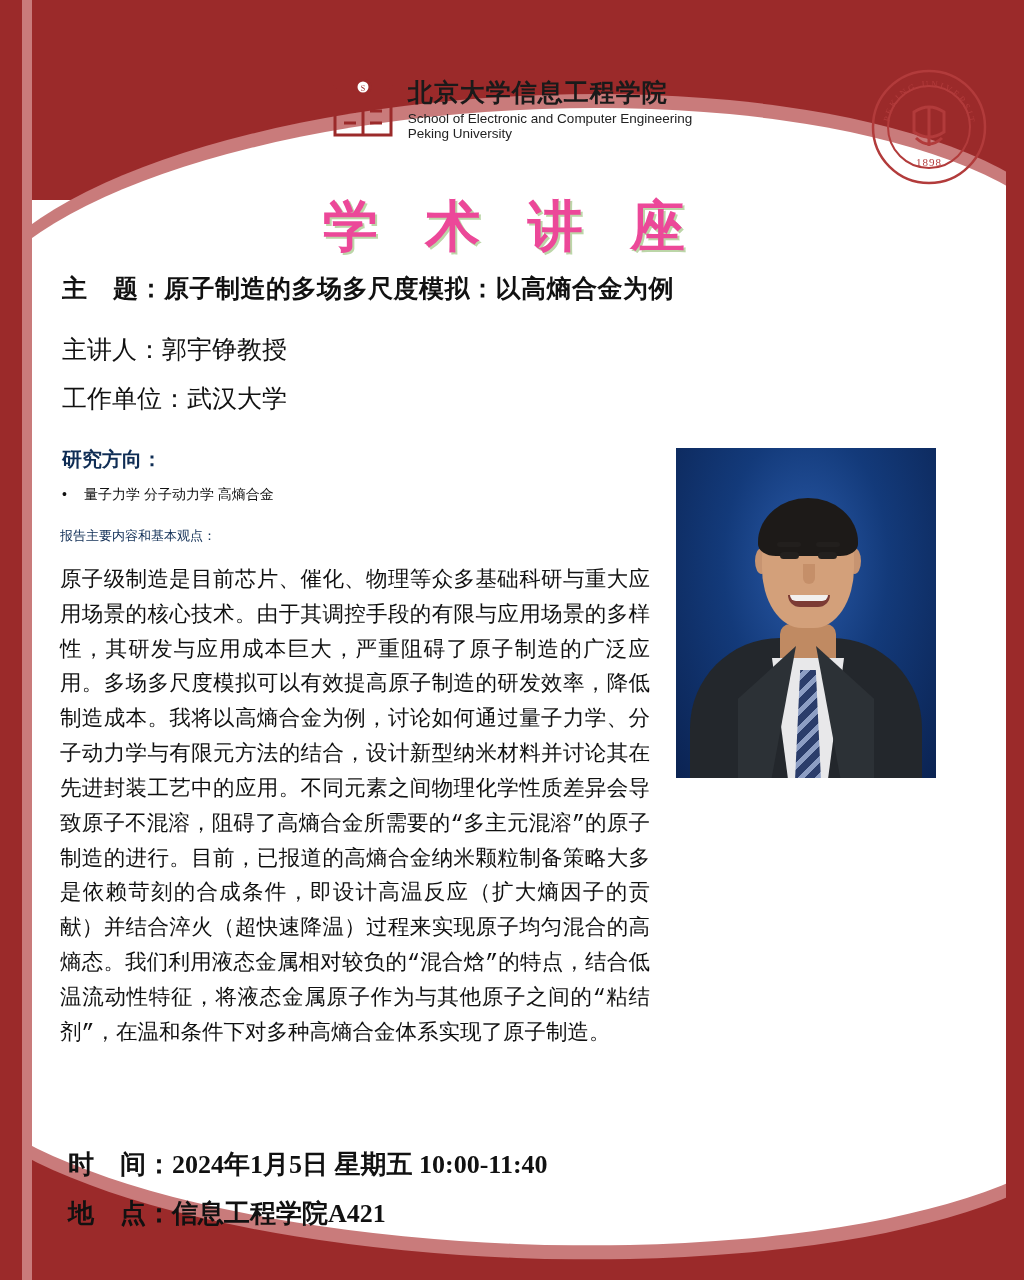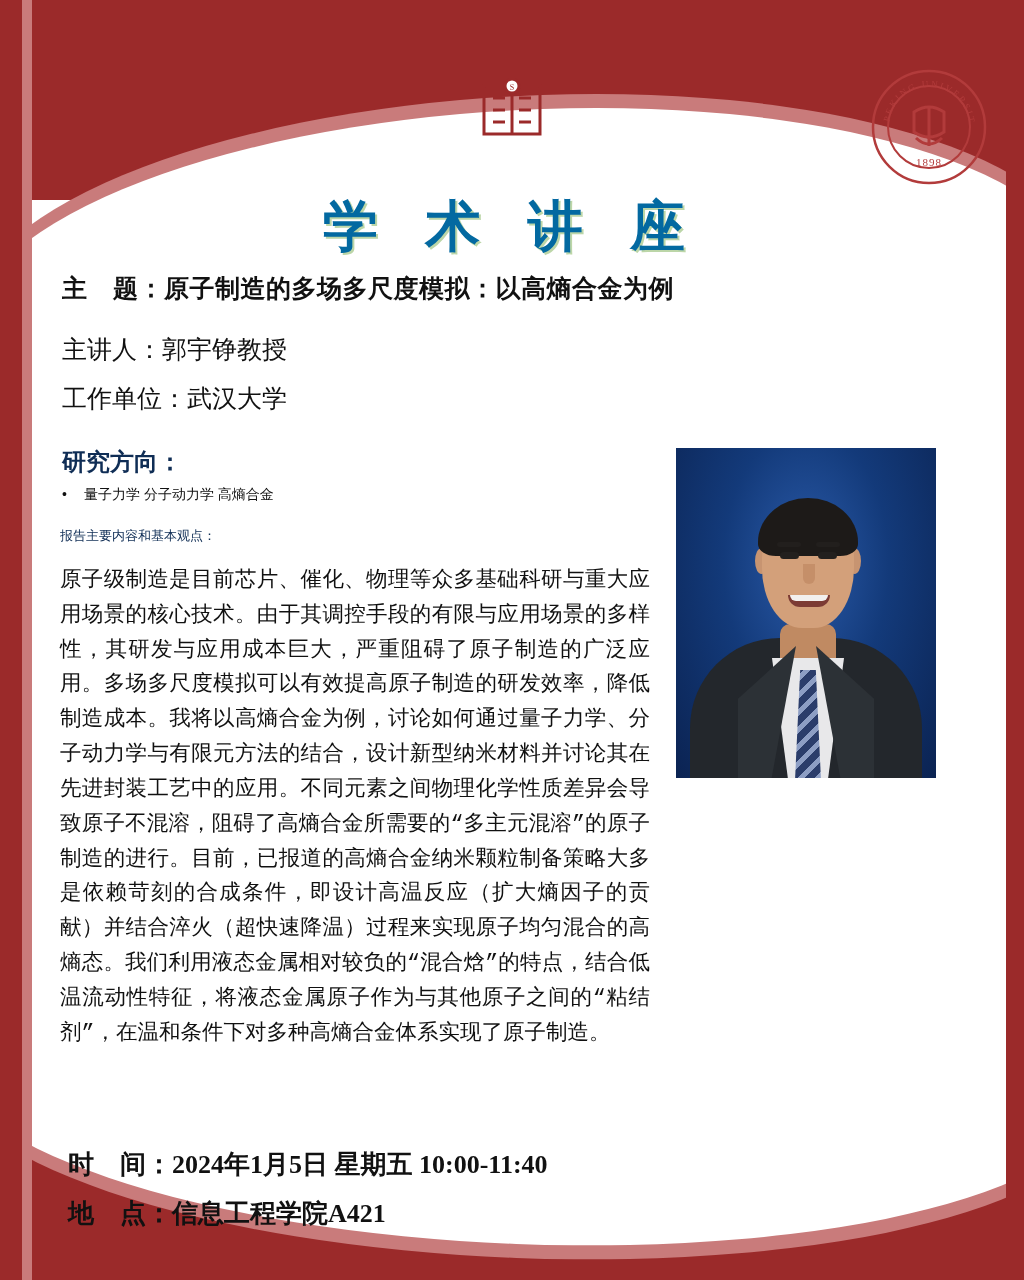--- a/index.html
+++ b/index.html
@@ -164,21 +164,21 @@
   .main-title {
     position: absolute;
     top: 190px;
     left: 0;
     width: 1024px;
     text-align: center;
     font-family: "Liberation Sans", sans-serif;
     font-weight: bold;
     font-size: 55px;
     letter-spacing: 16px;
-    color: #0369a1;
+    color: #ec4899;
     text-shadow: 2px 2px 0 #bcd6a8;
   }
 
   
   .field-topic {
     position: absolute;
     top: 272px;
     left: 62px;
     width: 900px;
     font-size: 25px;
@@ -203,21 +203,21 @@
     font-size: 25px;
     font-weight: normal;
     color: #111;
   }
 
   .sec-research {
     position: absolute;
     top: 446px;
     left: 62px;
     font-family: Liberation Serif, serif;
-    font-size: 24px;
+    font-size: 20px;
     font-weight: bold;
     color: #0f2d55;
   }
   .research-item {
     position: absolute;
     top: 486px;
     left: 62px;
     font-family: "Liberation Sans", sans-serif;
     font-size: 14px;
     color: #111;
@@ -384,20 +384,25 @@
       <div class="header-inner">
         <span class="logo-mark">
           <svg width="62" height="62" viewBox="0 0 62 62">
             <rect x="3" y="8" width="56" height="48" fill="none" stroke="#9b2a2a" stroke-width="3"></rect>
             <line x1="31" y1="8" x2="31" y2="56" stroke="#9b2a2a" stroke-width="3"></line>
             <path d="M12 20 H24 M12 32 H24 M12 44 H24" stroke="#9b2a2a" stroke-width="3"></path>
             <path d="M38 20 H50 M38 32 H50 M38 44 H50" stroke="#9b2a2a" stroke-width="3"></path>
             <circle cx="31" cy="8" r="7" fill="#ffffff" stroke="#9b2a2a" stroke-width="3"></circle>
             <text x="31" y="12" font-size="8" text-anchor="middle" fill="#9b2a2a" font-family="Liberation Serif, serif">S</text>
           </svg>
+        </span>
+        <span class="uni-text">
+          <div class="uni-cn">北京大学信息工程学院</div>
+          <div class="uni-en1">School of Electronic and Computer Engineering</div>
+          <div class="uni-en2">Peking University</div>
         </span>
       </div>
     </div>
 
     <div class="seal">
       <svg width="118" height="118" viewBox="0 0 118 118">
         <circle cx="59" cy="59" r="56" fill="none" stroke="#b23b3b" stroke-width="2.5"></circle>
         <circle cx="59" cy="59" r="41" fill="none" stroke="#b23b3b" stroke-width="2"></circle>
         <path d="M44 44 q15 -10 30 0 v20 q-15 10 -30 0 z" fill="none" stroke="#b23b3b" stroke-width="3"></path>
         <path d="M59 40 v38" stroke="#b23b3b" stroke-width="3"></path>

